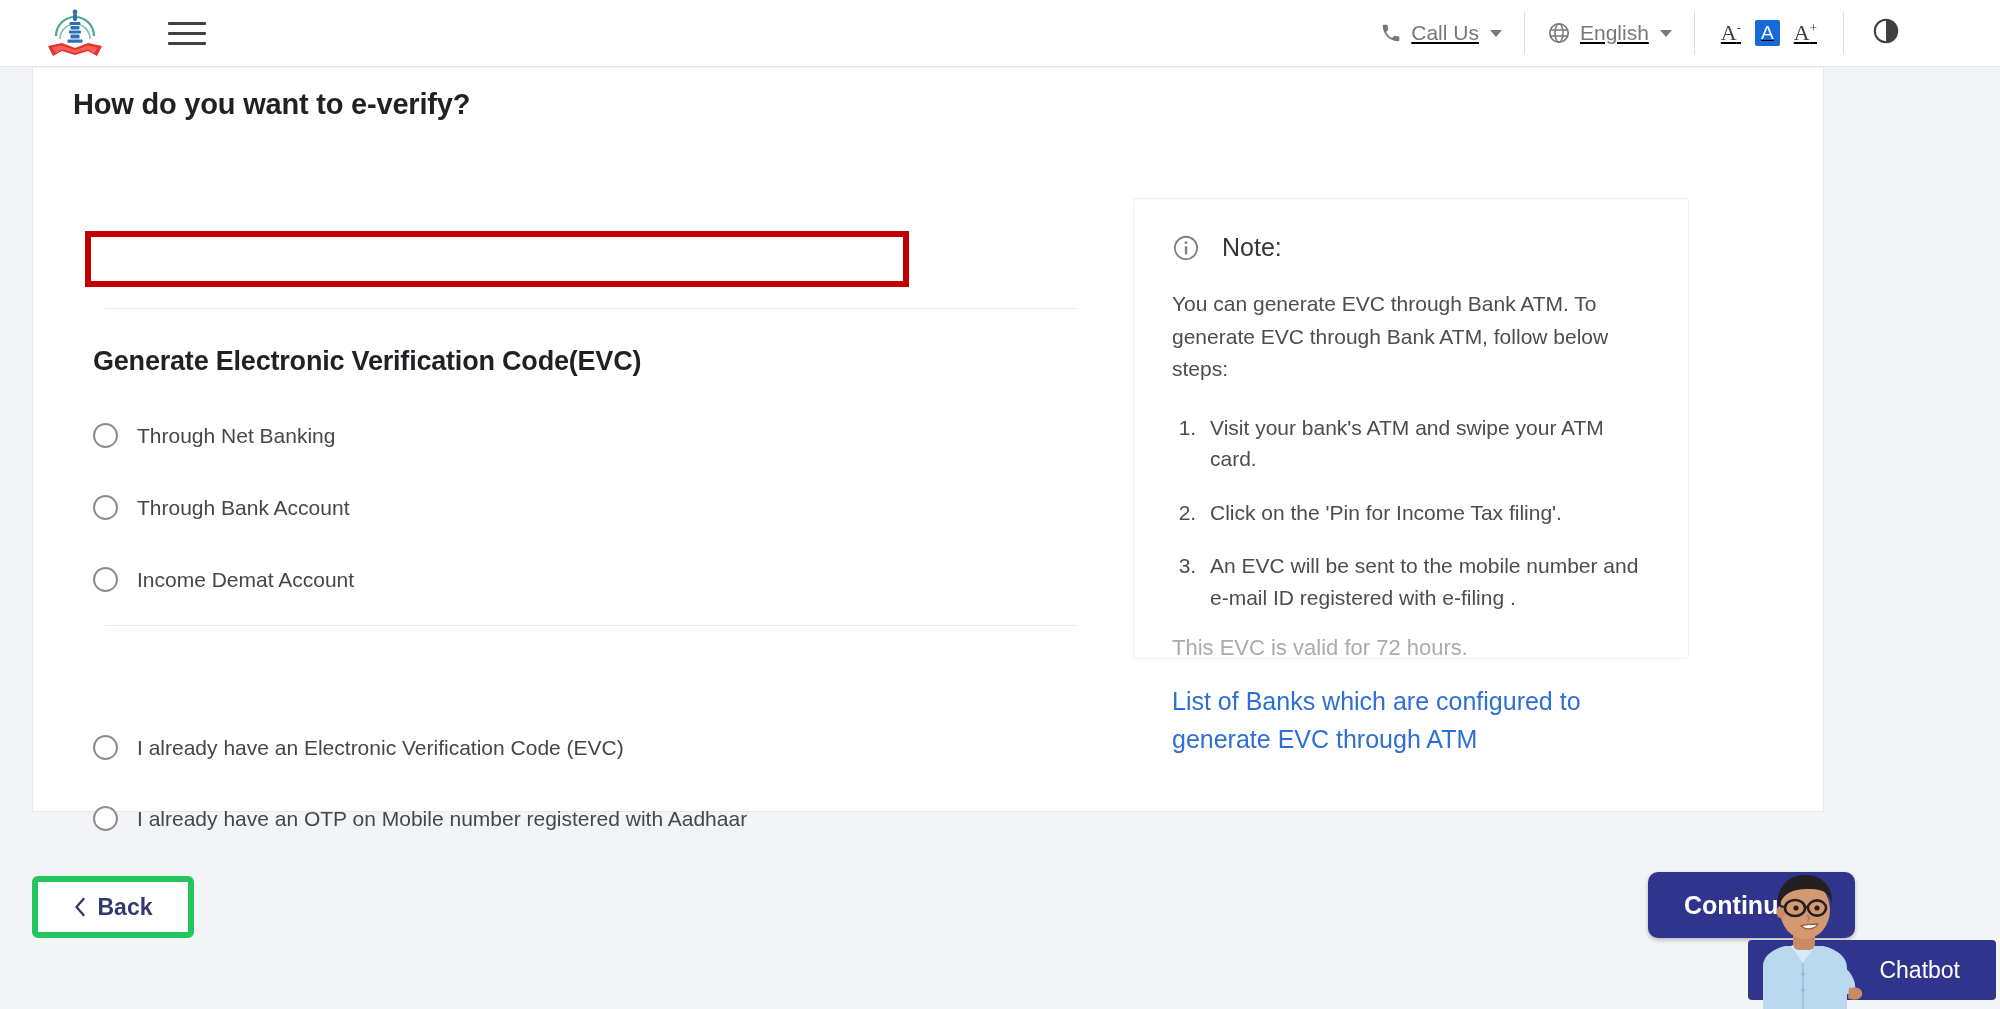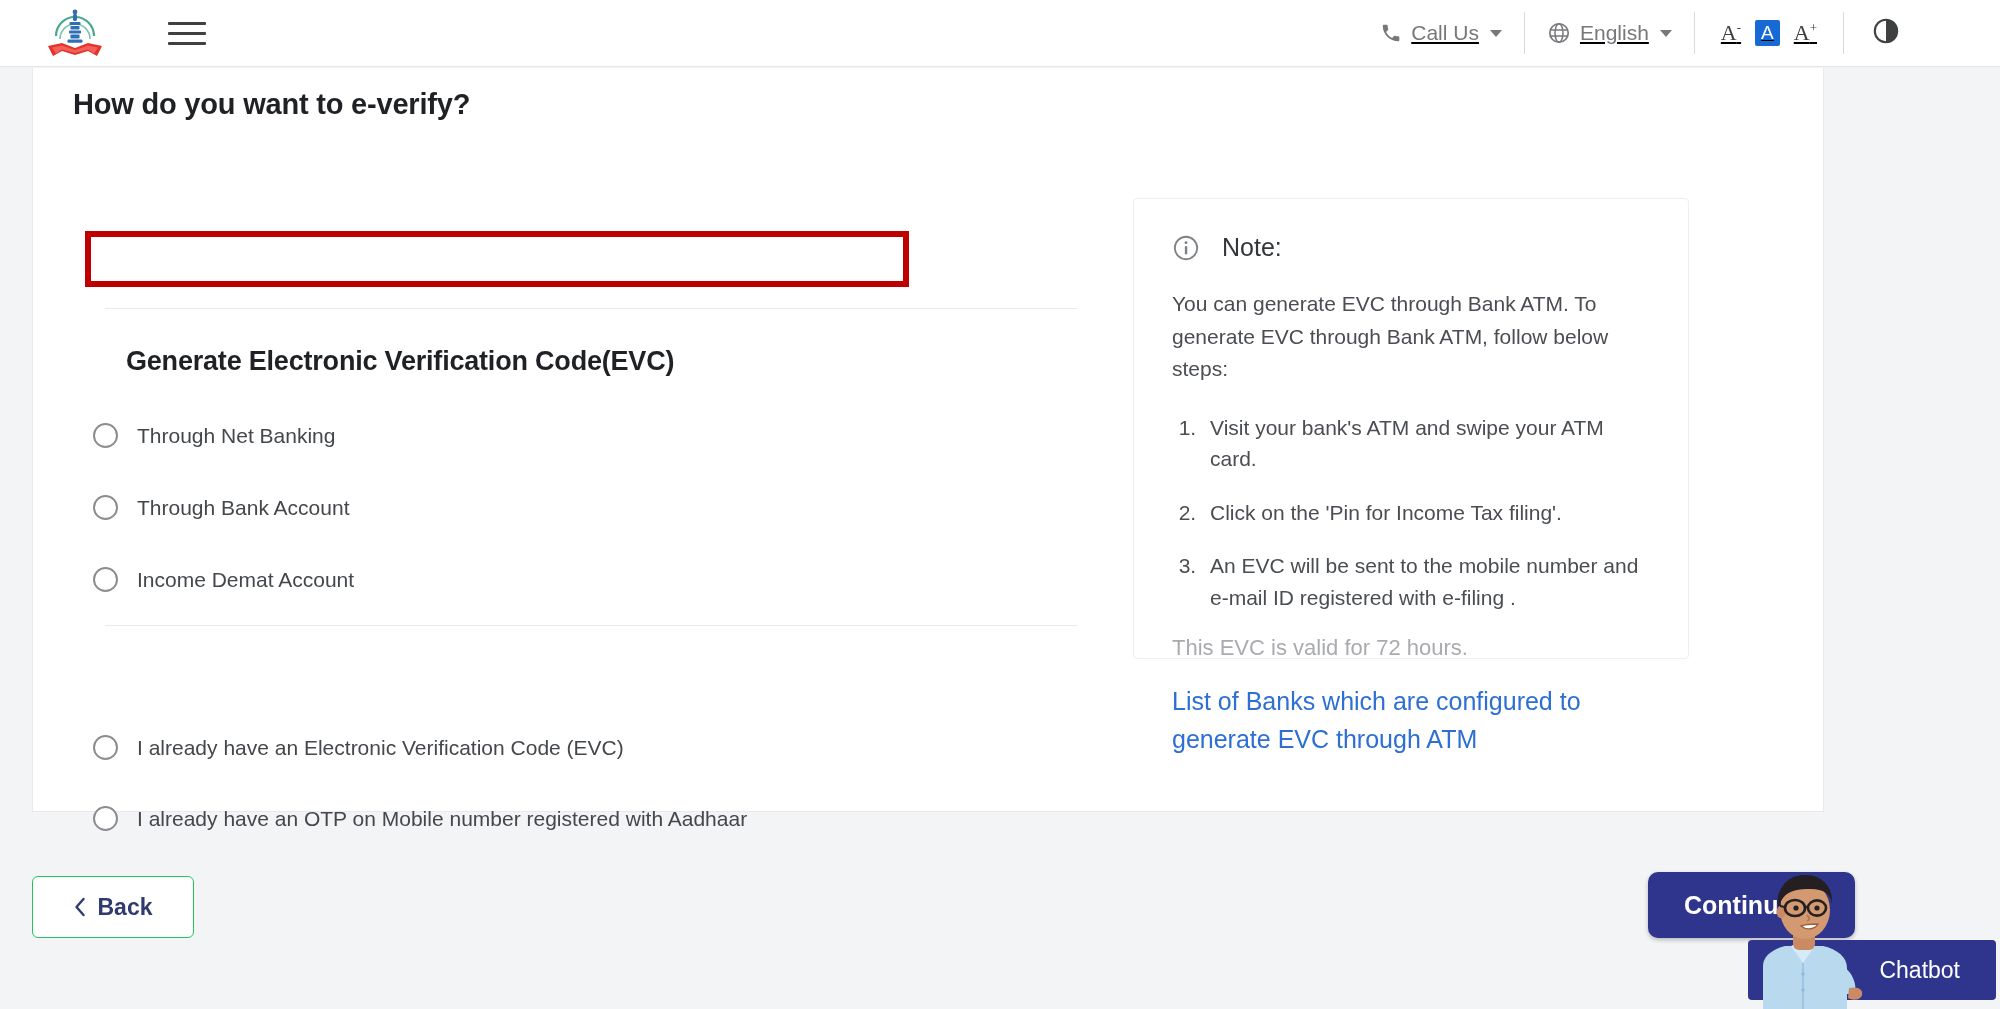--- a/index.html
+++ b/index.html
@@ -98,21 +98,21 @@
     left: 4px; top: 4px; width: 13px; height: 13px;
     border-radius: 50%; background: #1268c3;
   }
   .radio-label { font-size: 21px; color: #44474b; white-space: nowrap; }
 
   .divider {
     position: absolute; height: 1px; background: #e9eaec;
   }
   .section-title {
     position: absolute; font-size: 27px; font-weight: bold;
-    color: #1f2124; letter-spacing: -0.2px; margin-left: 33px;
+    color: #1f2124; letter-spacing: -0.2px;
   }
 
   
   .note-card {
     position: absolute; left: 1100px; top: 130px;
     width: 556px; height: 461px;
     background: #ffffff;
     border: 1px solid #eceef0;
     border-radius: 4px;
     padding: 24px 38px 0 38px;
@@ -136,21 +136,21 @@
   .note-link {
     display: block; margin-top: 22px;
     font-size: 25px; color: #2d6fd4; line-height: 1.5;
     text-decoration: none; cursor: pointer;
   }
 
   
   .btn-back {
     position: absolute; left: 32px; top: 876px;
     width: 162px; height: 62px;
-    background: #ffffff; border: 1px solid #22c55e;
+    background: #ffffff; border: 6px solid #22c55e;
     border-radius: 6px; cursor: pointer;
     display: flex; align-items: center; justify-content: center;
     gap: 11px; font-size: 23px; color: #2f3a6e; font-weight: bold;
   }
   .btn-continue {
     position: absolute; left: 1624px; top: 872px;
     width: 207px; height: 66px;
     background: #2f358d; border: none; border-radius: 10px;
     color: #ffffff; font-size: 25px; font-weight: bold;
     cursor: pointer; display: flex; align-items: center;

